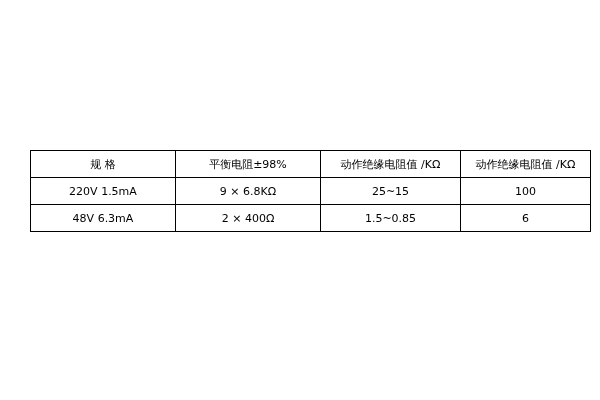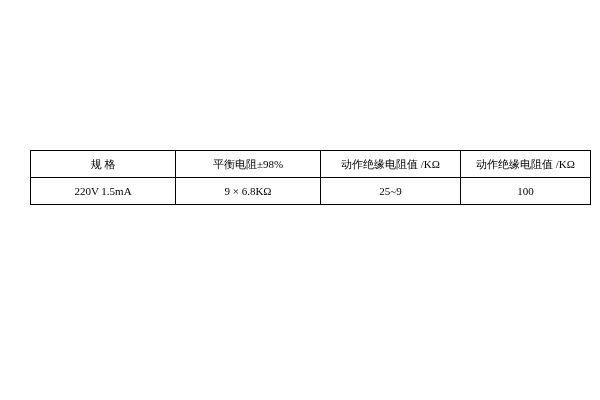--- a/index.html
+++ b/index.html
@@ -27,21 +27,20 @@
   }
   #spec-table td {
     border: 1px solid #000000;
     text-align: center;
     vertical-align: middle;
     height: 26px;
     font-size: 11px;
     color: #000000;
     padding: 0 2px;
     white-space: nowrap;
-    font-family: Liberation Serif, serif;
   }
   #spec-table tr.header-row td {
     font-size: 11px;
   }
   .col-0 { width: 140px; }
   .col-1 { width: 140px; }
   .col-2 { width: 135px; }
   .col-3 { width: 125px; }
 </style>
 </head>
@@ -52,18 +51,24 @@
     <tbody>
       <tr class="header-row">
         <td class="col-0">规  格</td>
         <td class="col-1">平衡电阻±98%</td>
         <td class="col-2">动作绝缘电阻值 /KΩ</td>
         <td class="col-3">动作绝缘电阻值 /KΩ</td>
       </tr>
       <tr>
         <td class="col-0">220V  1.5mA</td>
         <td class="col-1">9 × 6.8KΩ</td>
-        <td class="col-2">25~9</td>
+        <td class="col-2">25~15</td>
         <td class="col-3">100</td>
+      </tr>
+      <tr>
+        <td class="col-0">48V  6.3mA</td>
+        <td class="col-1">2 × 400Ω</td>
+        <td class="col-2">1.5~0.85</td>
+        <td class="col-3">6</td>
       </tr>
     </tbody>
   </table>
 </div>
 
 </body></html>

